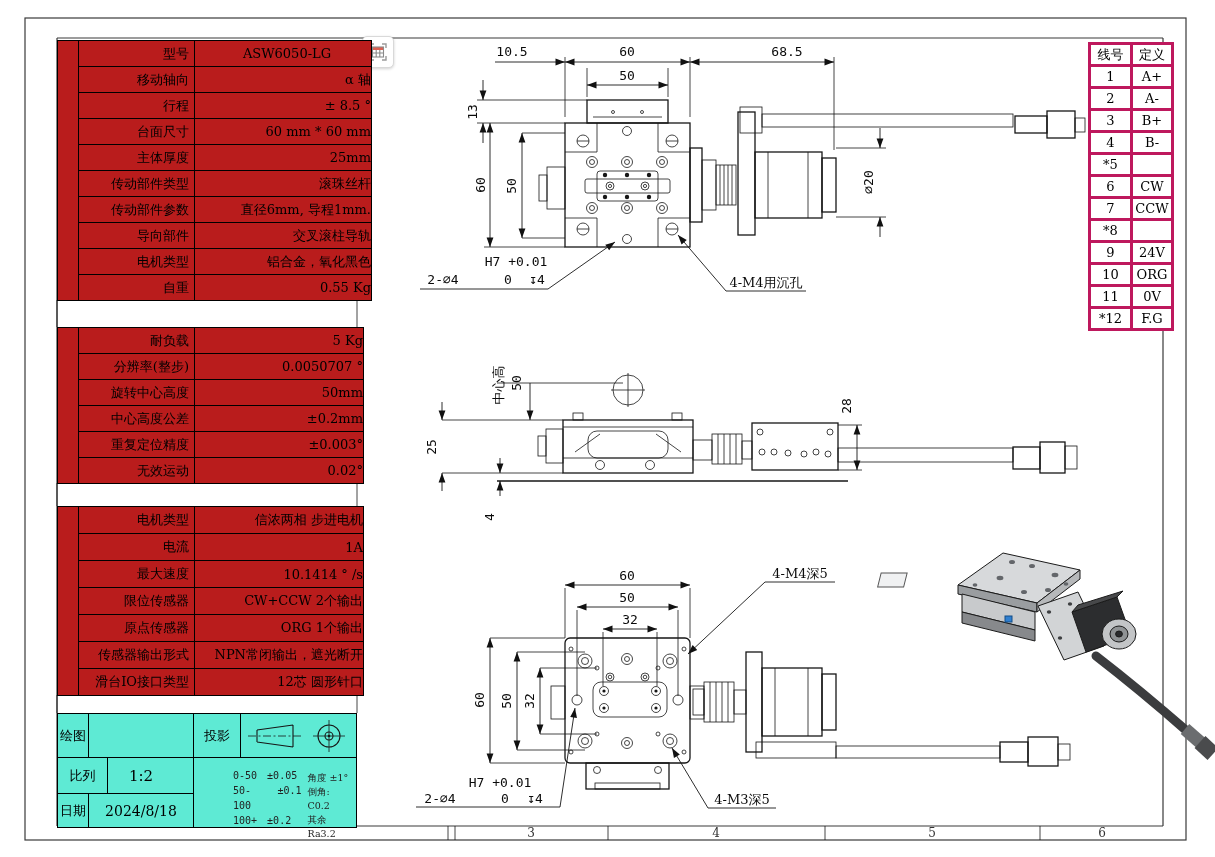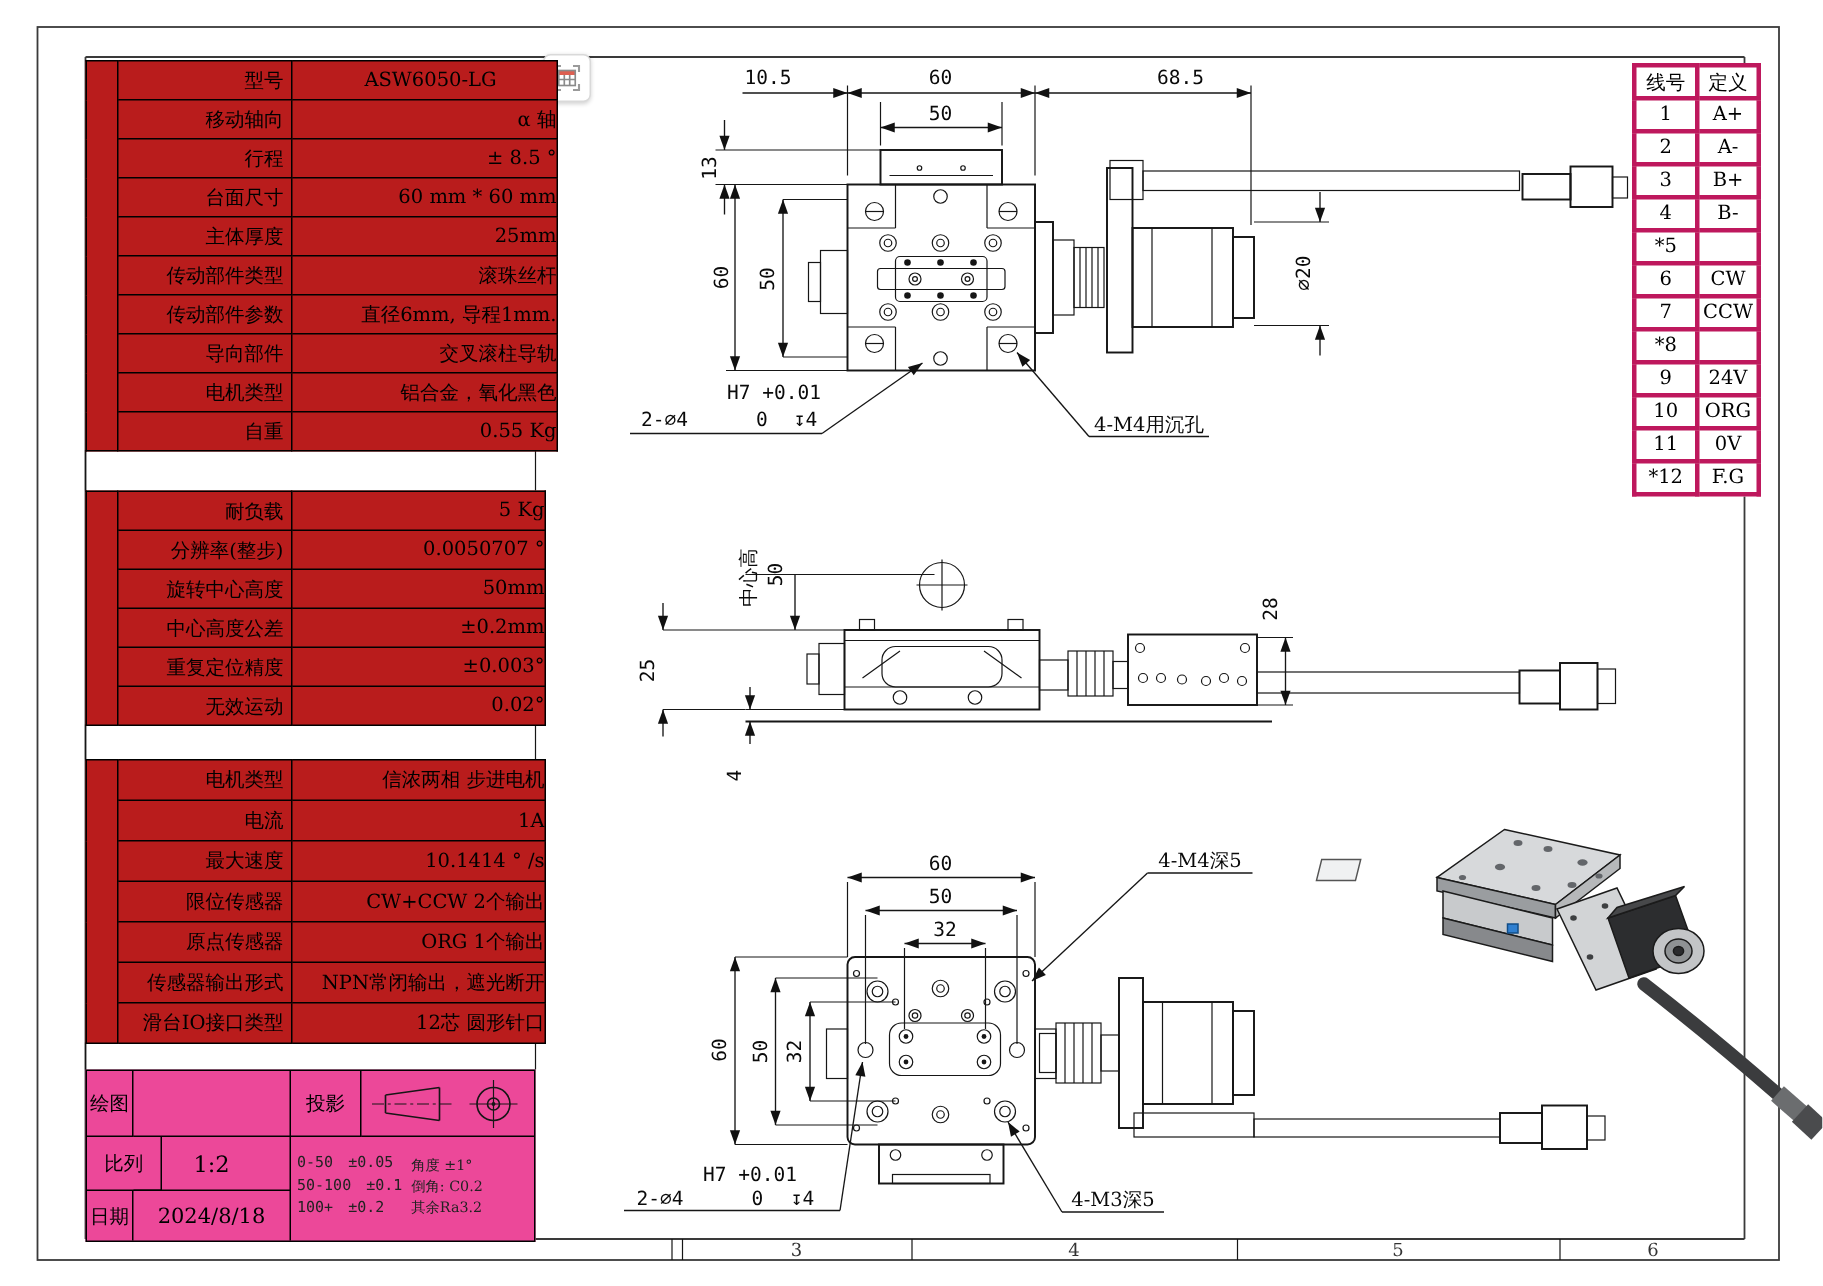--- a/index.html
+++ b/index.html
@@ -20,27 +20,27 @@
   .r27 td{height:26px;}
 
   
   table.wire{position:absolute;left:1088px;top:42px;border-collapse:collapse;table-layout:fixed;background:#fff;}
   table.wire td{border:3px solid #be185d;height:19px;font-size:13px;text-align:center;padding:0;white-space:nowrap;}
   table.wire td.wno{width:39px;}
   table.wire td.wdef{width:38px;}
 
   
   .tblock{position:absolute;left:57px;top:713px;width:300px;height:115px;
-          border:1px solid #000;box-sizing:border-box;background:#ec4899;}
+          border:1px solid #000;box-sizing:border-box;background:#5eead4;}
   .tb-cell{position:absolute;box-sizing:border-box;font-size:13px;
            display:flex;align-items:center;justify-content:center;white-space:nowrap;}
   .bR{border-right:1px solid #000;} .bB{border-bottom:1px solid #000;}
   .tol-area{position:absolute;left:136px;top:44px;width:162px;height:69px;
             display:flex;gap:6px;padding:10px 2px 0 4px;box-sizing:border-box;}
-  .tol-col{font-size:10px;line-height:15px;font-family:"DejaVu Sans Mono",monospace;color:#222;}
+  .tol-col{font-size:10px;line-height:15px;font-family:"DejaVu Sans Mono",monospace;color:#222;margin-left:35px;}
   .note-col{font-size:9.5px;line-height:14px;color:#222;padding-top:3px;}
   .tol-line{display:flex;gap:10px;}
 
   
   .cap-icon{position:absolute;left:362px;top:36px;width:30px;height:30px;background:#fff;
             border:1px solid #d9d9d9;border-radius:5px;box-shadow:0 1px 3px rgba(0,0,0,.18);
             display:flex;align-items:center;justify-content:center;cursor:pointer;}
 
   
   .draw{position:absolute;left:0;top:0;}

